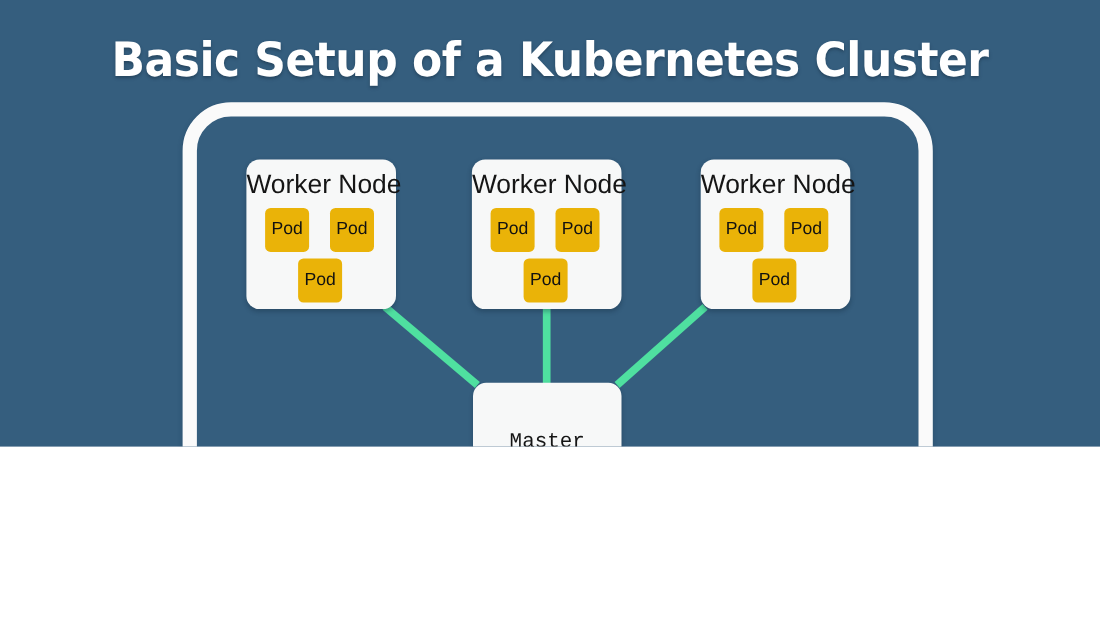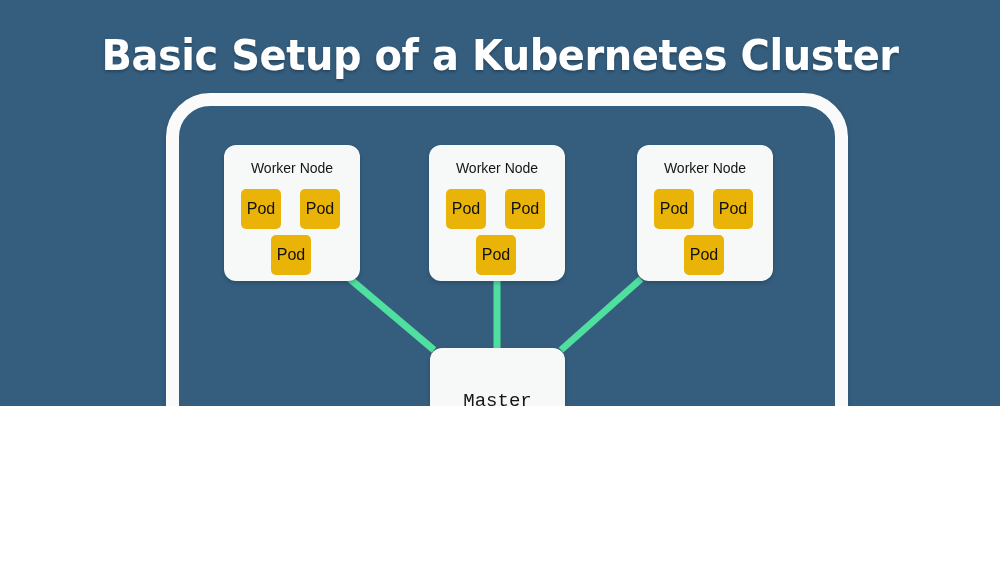--- a/index.html
+++ b/index.html
@@ -72,21 +72,21 @@
     box-shadow: 0 2px 4px rgba(18,38,56,0.30);
   }
   .worker-node-label {
     position: absolute;
     left: 0;
     top: 11px;
     width: 136px;
     text-align: center;
     color: #151515;
     font-family: "Liberation Sans", sans-serif;
-    font-size: 14px;
+    font-size: 24px;
     line-height: 24px;
     white-space: nowrap;
   }
   .pod {
     position: absolute;
     width: 40px;
     height: 40px;
     background: #eab308;
     border-radius: 5px;
     color: #111111;

